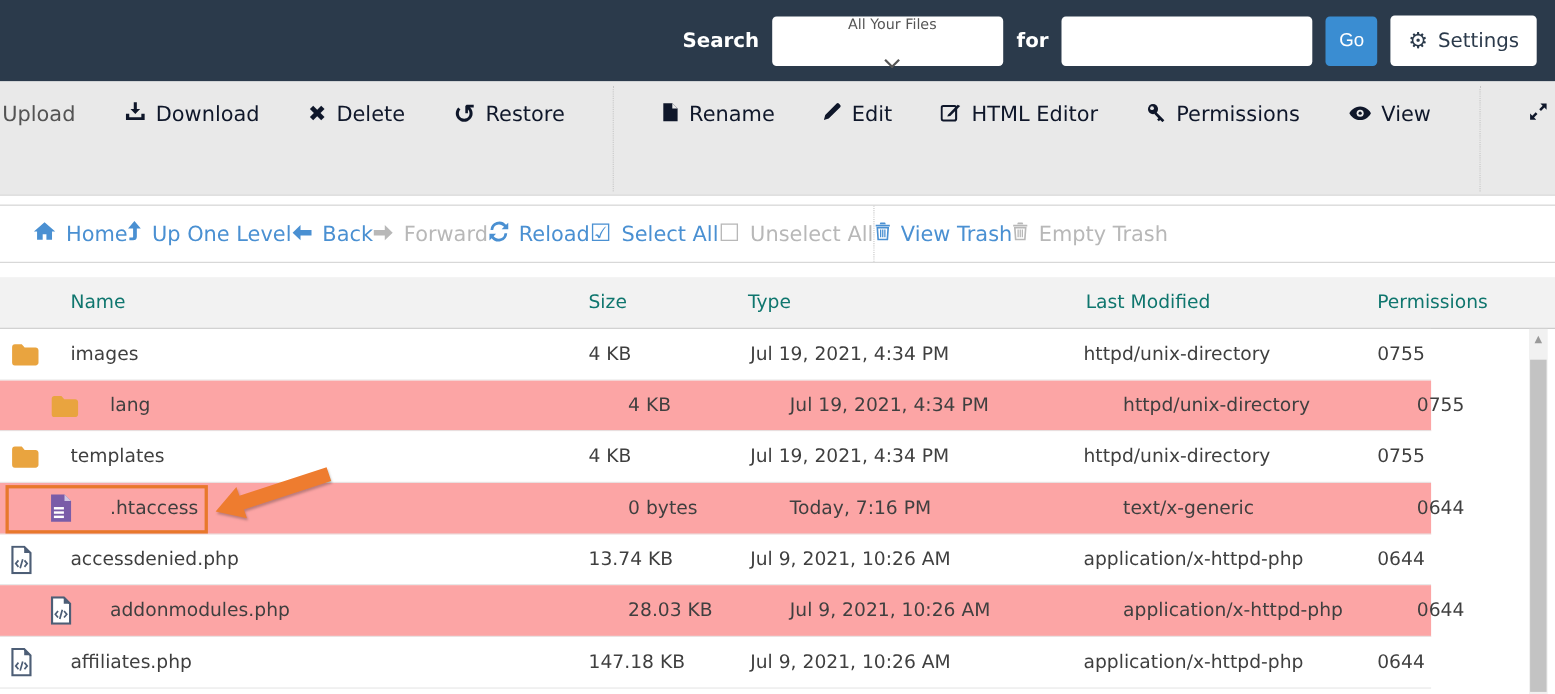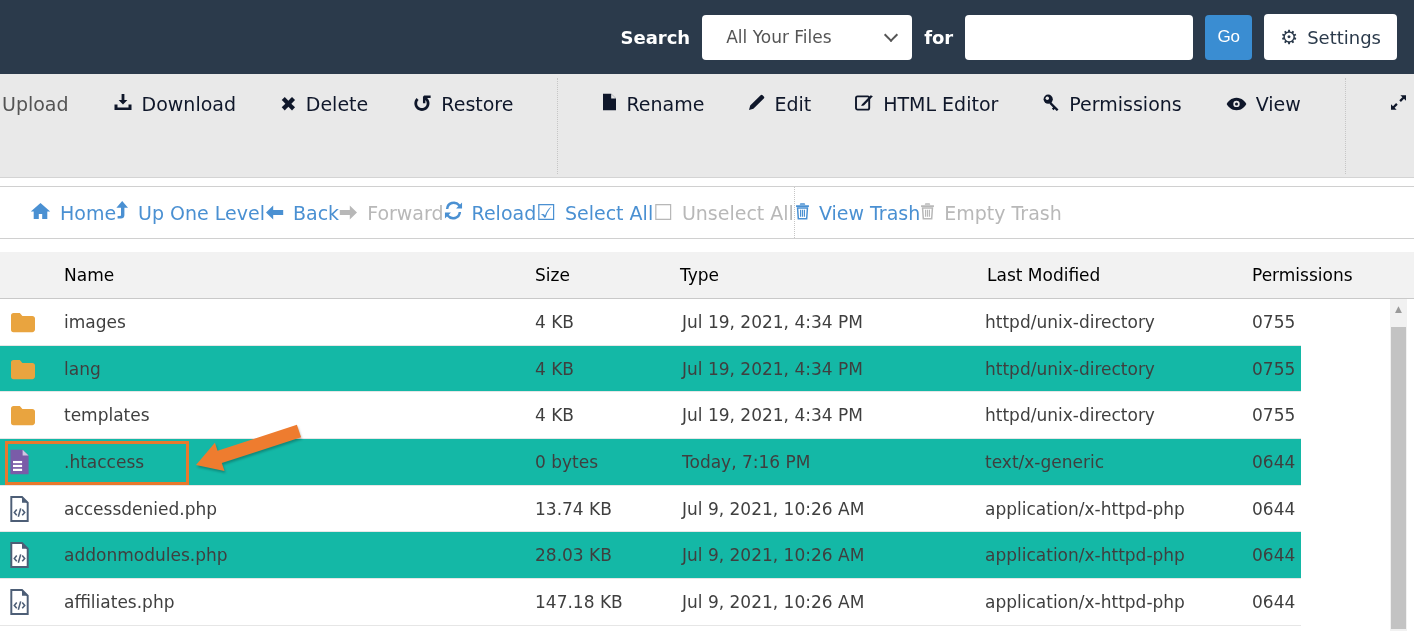--- a/index.html
+++ b/index.html
@@ -6,21 +6,21 @@
   html, body { width: 1414px; height: 631px; overflow: hidden; background: #fff;
     font-family: "DejaVu Sans", "Liberation Sans", sans-serif; }
   .app { position: relative; width: 1414px; height: 631px; }
 
   
   .topbar { height: 74px; background: #2b3a4b; display: flex; align-items: center;
     justify-content: flex-end; padding-right: 17px; gap: 12px; }
   .tb-search-label, .tb-for-label { color: #fff; font-size: 18px; font-weight: 600; }
   .scope-select { width: 210px; height: 45px; background: #fff; border-radius: 4px;
     display: flex; align-items: center; justify-content: space-between;
-    padding: 0 16px 0 24px; color: #555; font-size: 17px; cursor: pointer; }
+    padding: 0 16px 0 24px; color: #555; font-size: 13px; cursor: pointer; flex-direction: column; }
   .chevron { width: 10px; height: 10px; border-right: 2px solid #555; border-bottom: 2px solid #555;
     transform: rotate(45deg); margin-top: -5px; }
   .search-input { width: 228px; height: 45px; border: none; border-radius: 4px;
     font-size: 17px; padding: 0 10px; outline: none; }
   .go-btn { width: 47px; height: 45px; background: #3a8dd2; color: #fff; border: none;
     border-radius: 4px; font-size: 17px; display: flex; align-items: center;
     justify-content: center; cursor: pointer; }
   .settings-btn { height: 46px; background: #fff; border-radius: 4px; padding: 0 16px;
     display: flex; align-items: center; gap: 9px; font-size: 18px; color: #2b3a4b; cursor: pointer; }
   .gear { font-size: 20px; line-height: 1; }
@@ -42,30 +42,30 @@
     padding-left: 30px; }
   .nav-item { display: flex; align-items: center; gap: 9px; font-size: 19px;
     color: #4a90d2; white-space: nowrap; cursor: pointer; }
   .nav-item.disabled { color: #b8b8b8; cursor: default; }
   .nav-divider { width: 0; border-left: 1px dotted #c6c6c6; height: 51px; }
   .gap-b { height: 13px; background: #fff; }
 
   
   .thead { height: 47px; background: #f2f2f2; border-bottom: 1px solid #c9c9c9;
     display: grid; grid-template-columns: 64px 456px 160px 305px 265px 1fr;
-    align-items: center; font-size: 17px; color: #000000; }
+    align-items: center; font-size: 17px; color: #0f766e; }
   .thead .col { cursor: pointer; }
   .col-size-pad { padding-left: 15px; }
   .col-mod-pad { padding-left: 2px; }
   .col-perm-pad { padding-left: 2px; }
   .tbody { position: relative; }
   .frow { display: grid; grid-template-columns: 64px 456px 160px 305px 265px 1fr;
     align-items: center; height: 46.7px; border-bottom: 1px solid #e6e6e6;
     font-size: 17px; color: #3f3f3f; width: 1301px; background: #fff; cursor: pointer; }
-  .frow.stripe { background: #14b8a6; }
+  .frow.stripe { background: #fca5a5; padding-left: 36px; }
   .icon-cell { padding-left: 9px; display: flex; align-items: center; }
 
   
   .hl-box { position: absolute; left: 5px; top: 142px; width: 184px; height: 44px;
     border: 3px solid #e8782c; pointer-events: none; }
   .arrow-svg { position: absolute; left: 193px; top: 124px; pointer-events: none;
     filter: drop-shadow(1px 2px 1px rgba(0,0,0,.25)); }
 
   
   .scrollbar { position: absolute; left: 1390px; top: 299px; width: 17px; height: 332px;

